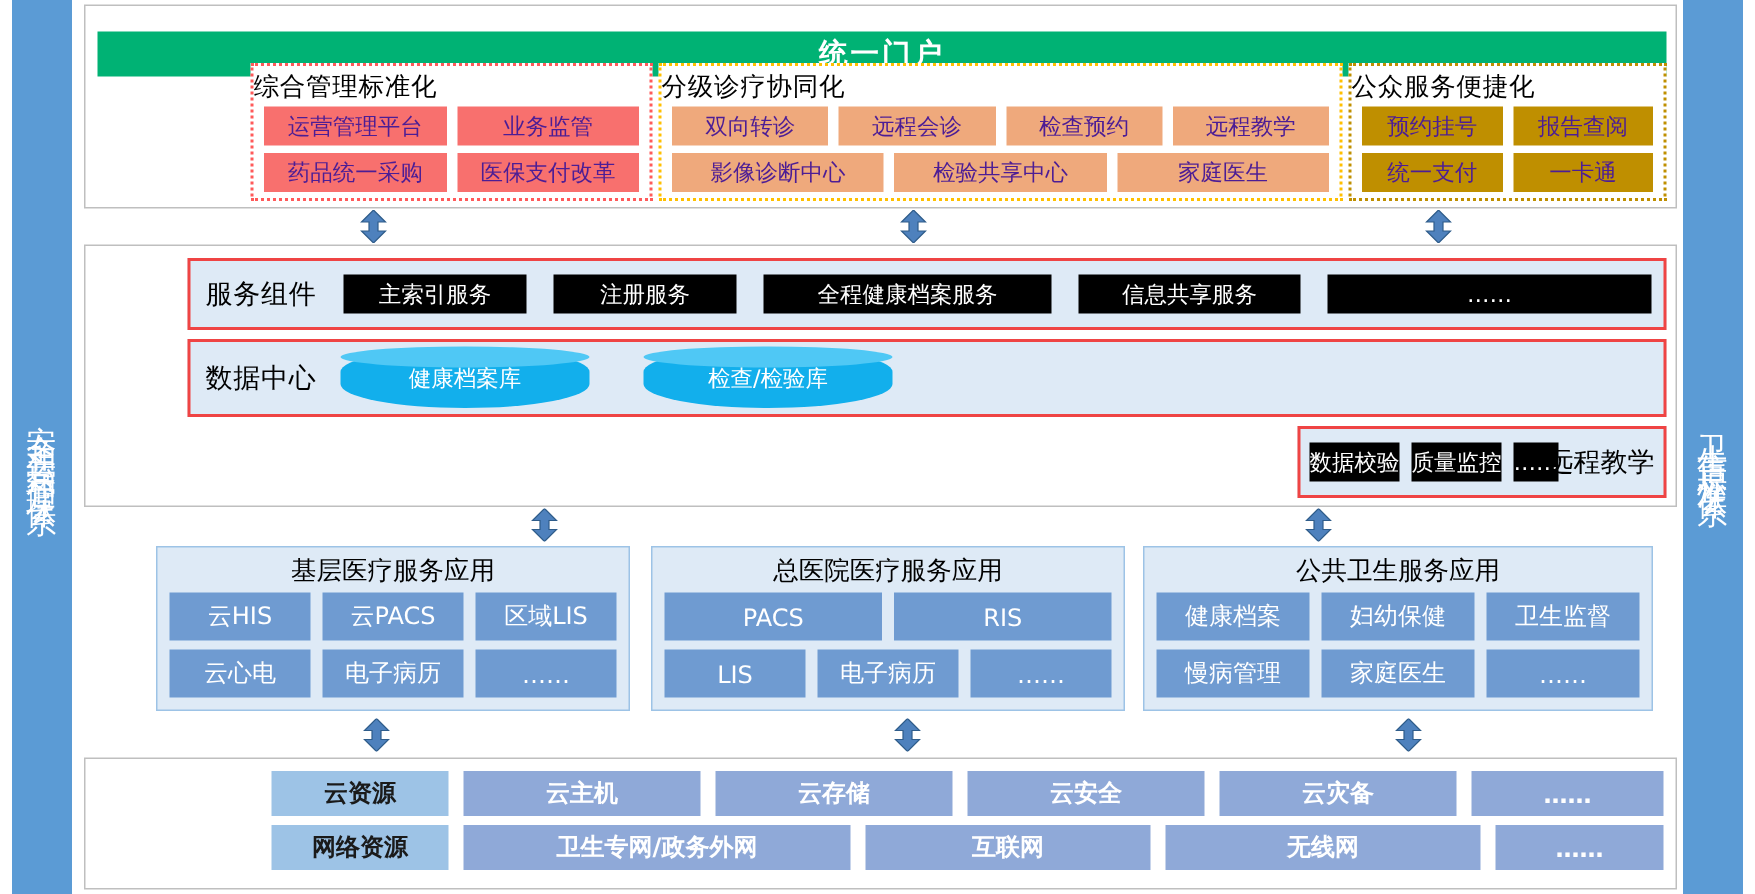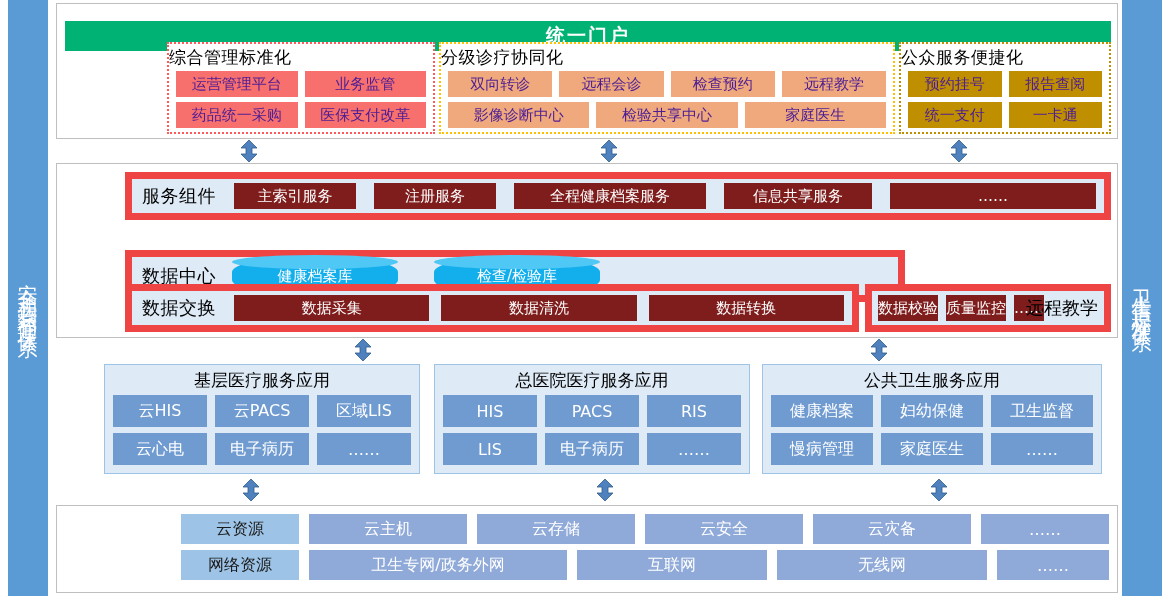--- a/index.html
+++ b/index.html
@@ -74,38 +74,38 @@
   #grp-2{left:842px;width:212px;border:2px dotted #BF8F00;}
   #grp-0 .chip{background:#F8706E;}
   #grp-1 .chip{background:#EFA97C;}
   #grp-2 .chip{background:#BF8F00;}
 
   
   #panel-platform{left:56px;top:163px;width:1062px;height:175px;}
   .subbox{
     position:absolute;
     background:#DEEAF6;
-    border:7px solid #ef4444;
+    border:2px solid #ef4444;
     box-sizing:border-box;
   }
   .subbox .sublabel{
     position:absolute;left:10px;top:50%;transform:translateY(-50%);
     font-size:18px;color:#000;white-space:nowrap;letter-spacing:0.5px;
   }
   .pillrow{
     position:absolute;top:50%;transform:translateY(-50%);
     display:flex;align-items:center;
   }
   .pill{
-    background:#7f1d1d;color:#fff;font-size:15px;
+    background:#000000;color:#fff;font-size:15px;
     height:26px;display:flex;align-items:center;justify-content:center;
     white-space:nowrap;
   }
   #sub-services{left:68px;top:8px;width:986px;height:48px;}
-  #sub-datacenter{left:68px;top:62px;width:780px;height:52px;margin-top:24px;}
+  #sub-datacenter{left:68px;top:62px;width:986px;height:52px;}
   #sub-exchange{left:68px;top:120px;width:734px;height:48px;}
   #sub-quality{left:808px;top:120px;width:246px;height:48px;}
   #sub-quality .qlabel{
     position:absolute;right:6px;top:50%;transform:translateY(-50%);
     font-size:18px;color:#000;white-space:nowrap;
   }
 
   
   .cyl{
     position:relative;
@@ -145,21 +145,21 @@
 
   
   #panel-infra{left:56px;top:505px;width:1062px;height:88px;}
   .infragrid{
     position:absolute;left:124px;right:8px;top:8px;
     display:flex;flex-direction:column;gap:6px;
   }
   .infrarow{display:flex;gap:10px;}
   .infrachip{
     height:30px;display:flex;align-items:center;justify-content:center;
-    color:#fff;font-size:16px;white-space:nowrap;
+    color:#fff;font-size:16px;white-space:nowrap;font-weight:bold;
   }
   .infrachip.light{background:#9DC3E6;color:#1a1a1a;}
   .infrachip.dark{background:#8FA9D8;color:#ffffff;}
 
   
   .arrow{position:absolute;width:22px;}
   .arrow svg{display:block;}
 </style>
 </head>
 <body>
@@ -267,28 +267,20 @@
       <div class="pillrow" style="left:100px;right:8px;gap:36px;">
         <div class="cyl" style="width:166px">
             <span>健康档案库</span>
           </div>
         <div class="cyl" style="width:166px">
             <span>检查/检验库</span>
           </div>
       </div>
     </div>
 
-    <div class="subbox" id="sub-exchange">
-      <div class="sublabel">数据交换</div>
-      <div class="pillrow" style="left:102px;right:8px;gap:12px;">
-        <div class="pill" style="flex:1 1 0">数据采集</div>
-        <div class="pill" style="flex:1 1 0">数据清洗</div>
-        <div class="pill" style="flex:1 1 0">数据转换</div>
-      </div>
-    </div>
 
     <div class="subbox" id="sub-quality">
       <div class="pillrow" style="left:6px;right:84px;gap:8px;">
         <div class="pill" style="flex:1 1 0">数据校验</div>
         <div class="pill" style="flex:1 1 0">质量监控</div>
         <div class="pill" style="flex:1 1 0">……</div>
       </div>
       <div class="qlabel">远程教学</div>
     </div>
   </div>
@@ -317,21 +309,20 @@
         <div class="appchip">电子病历</div>
         <div class="appchip">……</div>
       </div>
     </div>
   </div>
 
   <div class="appbox" id="appbox-1">
     <div class="apptitle">总医院医疗服务应用</div>
     <div class="appgrid">
       <div class="approw">
-        <div class="appchip">HIS</div>
         <div class="appchip">PACS</div>
         <div class="appchip">RIS</div>
       </div>
       <div class="approw">
         <div class="appchip">LIS</div>
         <div class="appchip">电子病历</div>
         <div class="appchip">……</div>
       </div>
     </div>
   </div>

